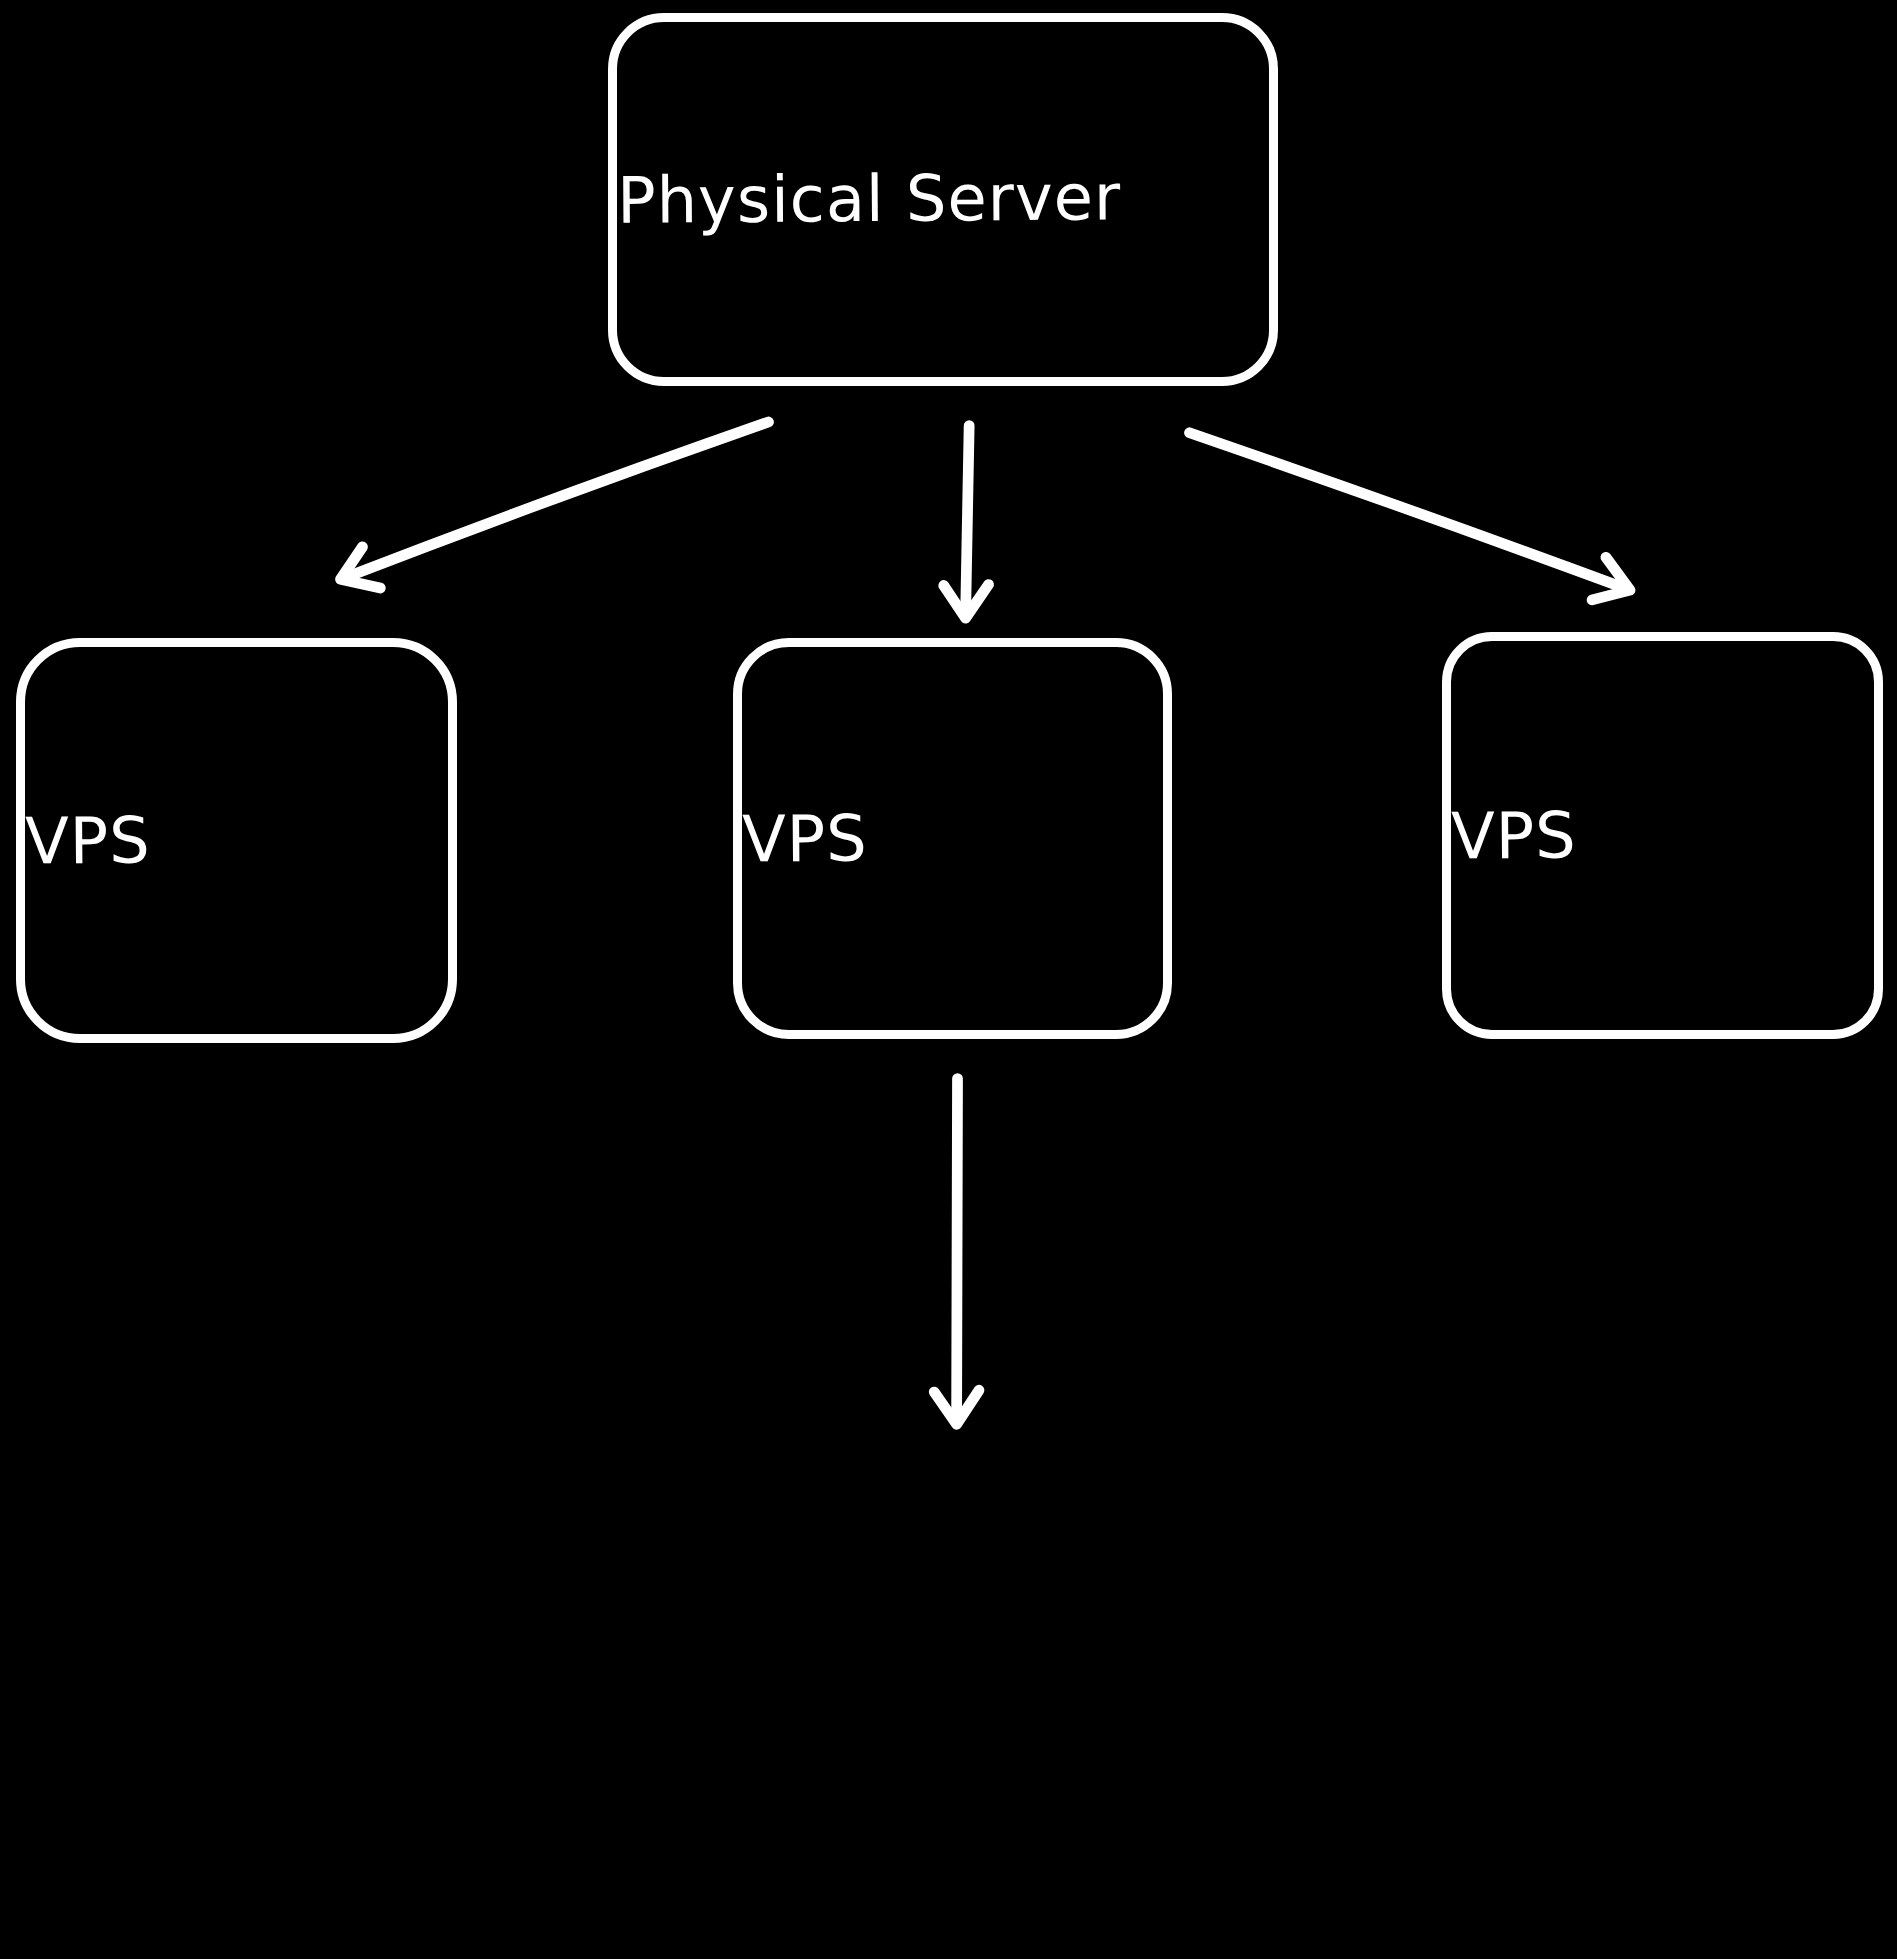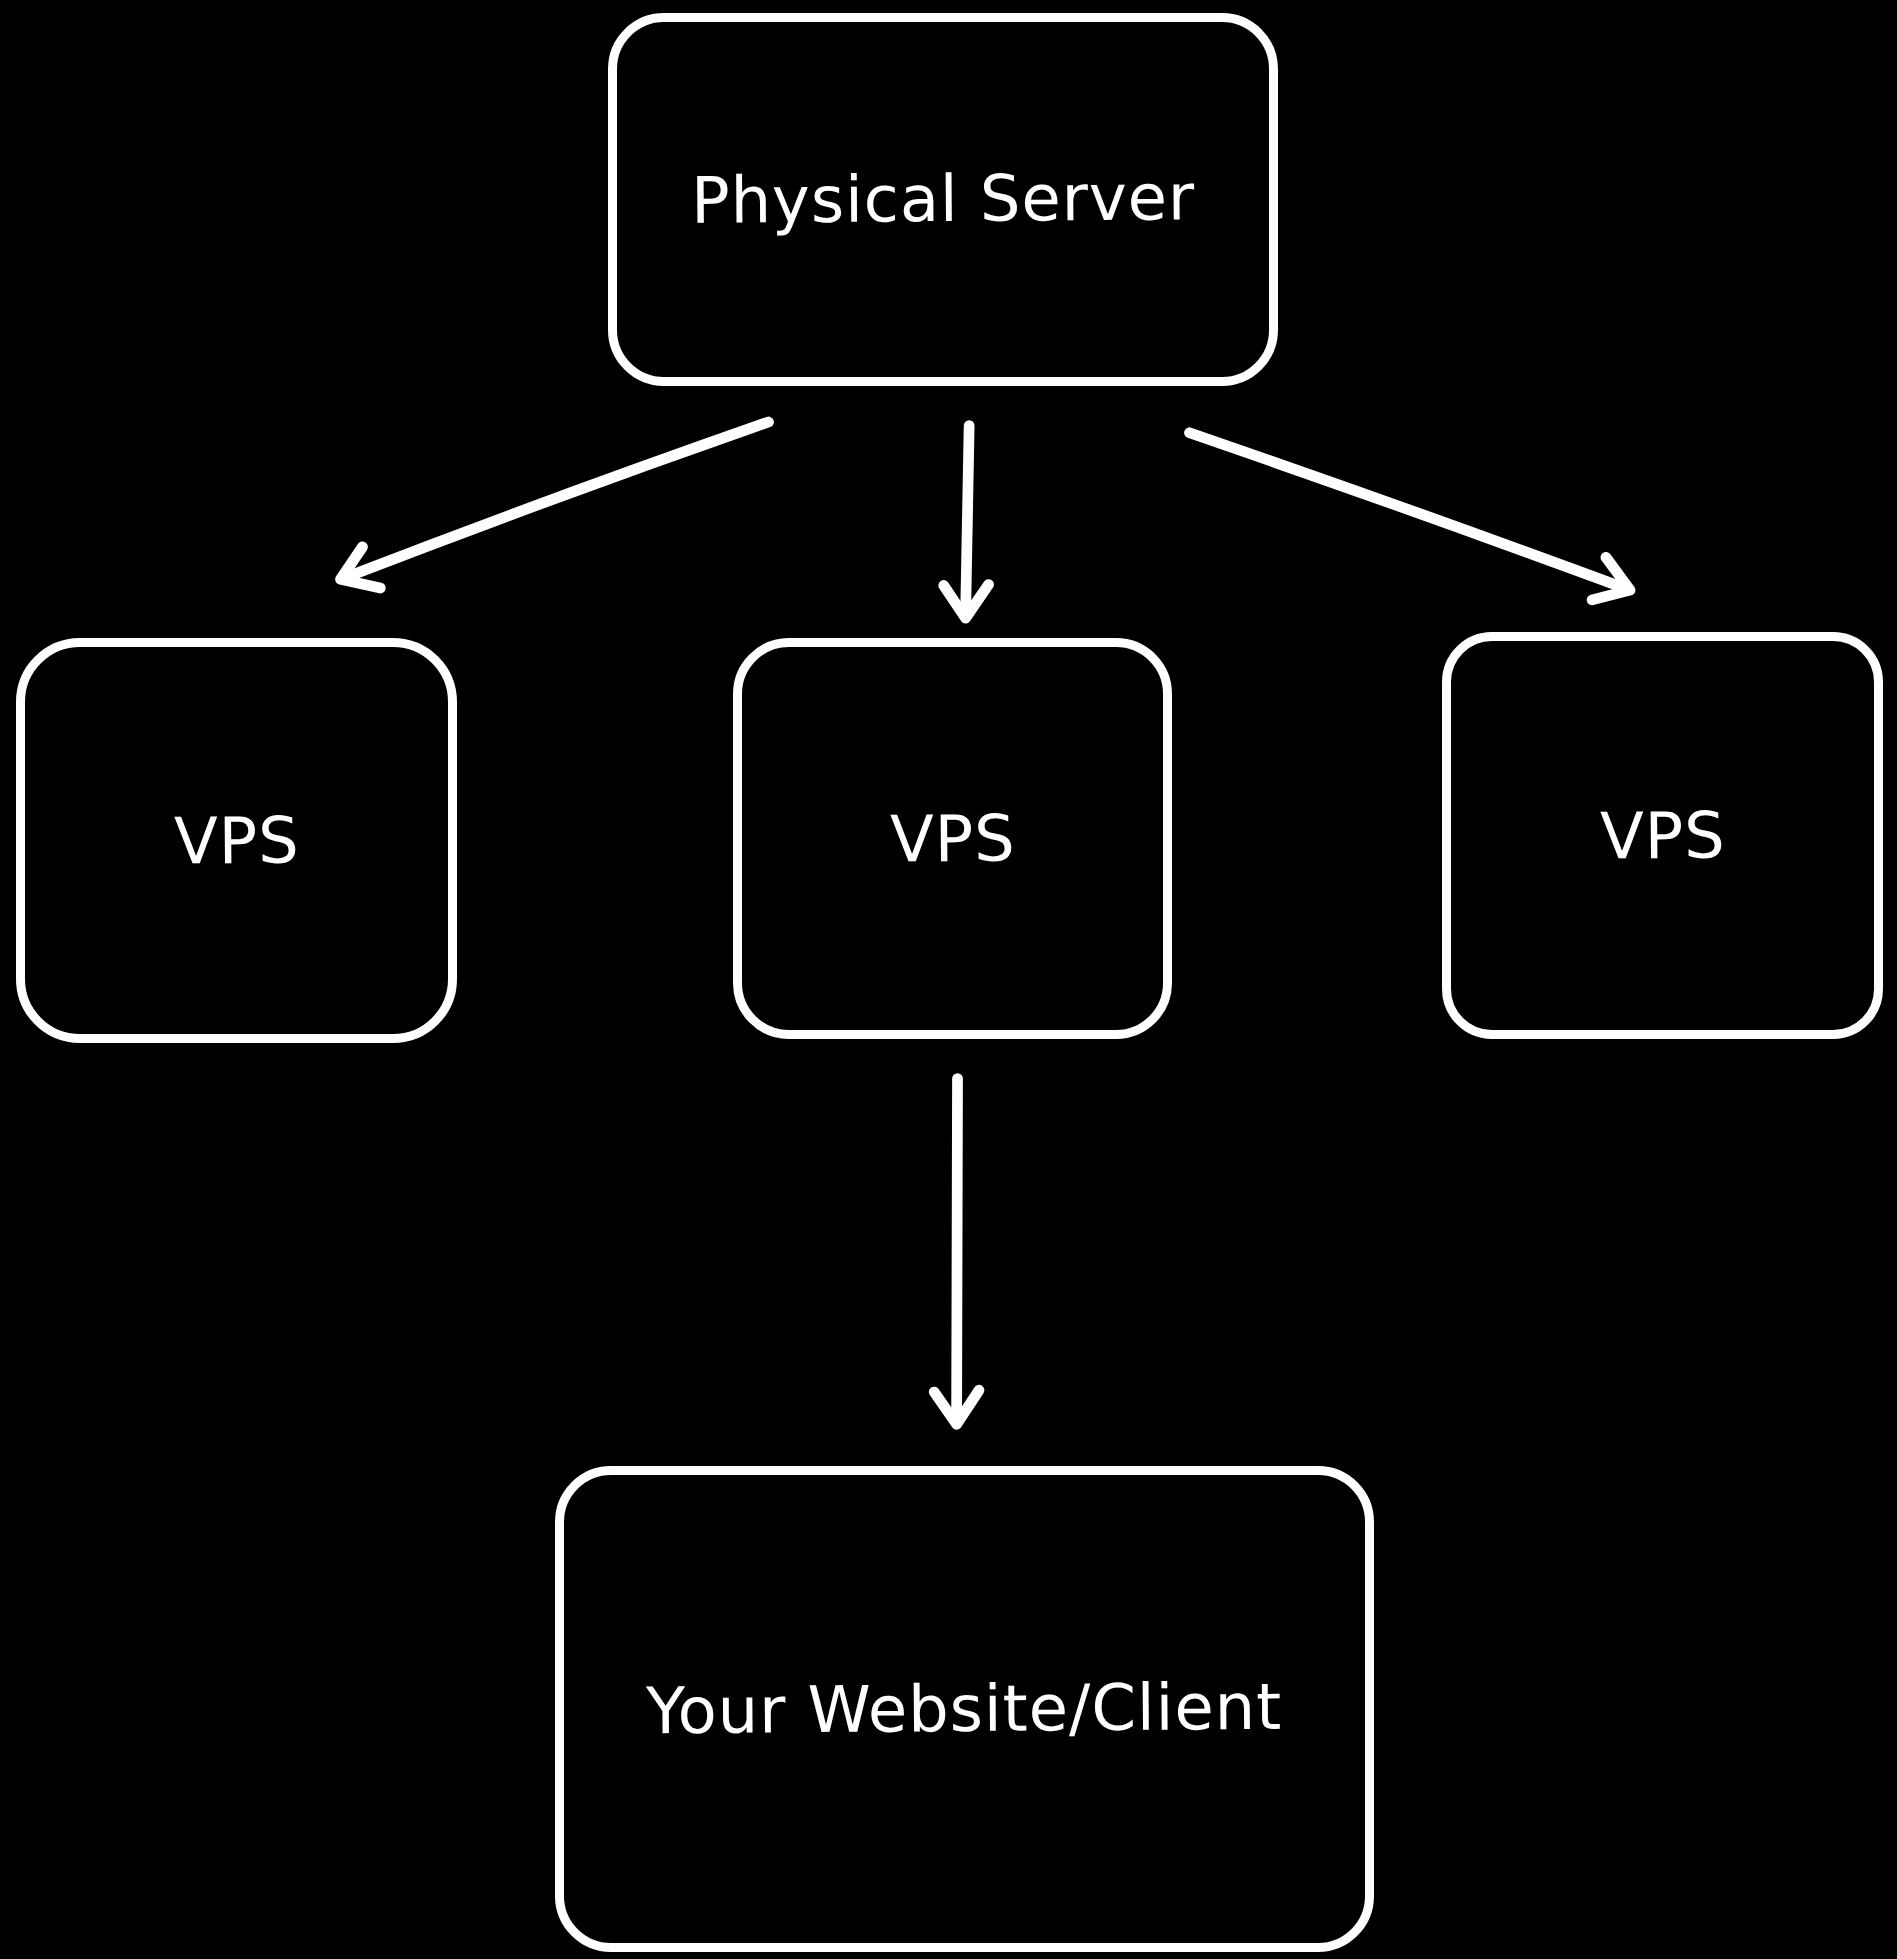--- a/index.html
+++ b/index.html
@@ -15,21 +15,21 @@
     overflow: hidden;
     font-family: "DejaVu Sans", sans-serif;
   }
   .node {
     position: absolute;
     border: 9.9px solid #ffffff;
     border-radius: 56px;
     background: #000000;
     display: flex;
     align-items: center;
-    justify-content: center;
+    justify-content: flex-start;
     box-sizing: border-box;
   }
   .node .label {
     color: #ffffff;
     font-size: 64px;
     font-weight: 500;
     letter-spacing: 0.9px;
     white-space: nowrap;
     text-align: center;
     transform: rotate(-0.4deg);
@@ -81,18 +81,15 @@
   </div>
 
   <div class="node" id="node-vps-2">
     <span class="label">VPS</span>
   </div>
 
   <div class="node" id="node-vps-3">
     <span class="label">VPS</span>
   </div>
 
-  <div class="node" id="node-client">
-    <span class="label">Your Website/Client</span>
-  </div>
 
 </div>
 
 
 </body></html>

